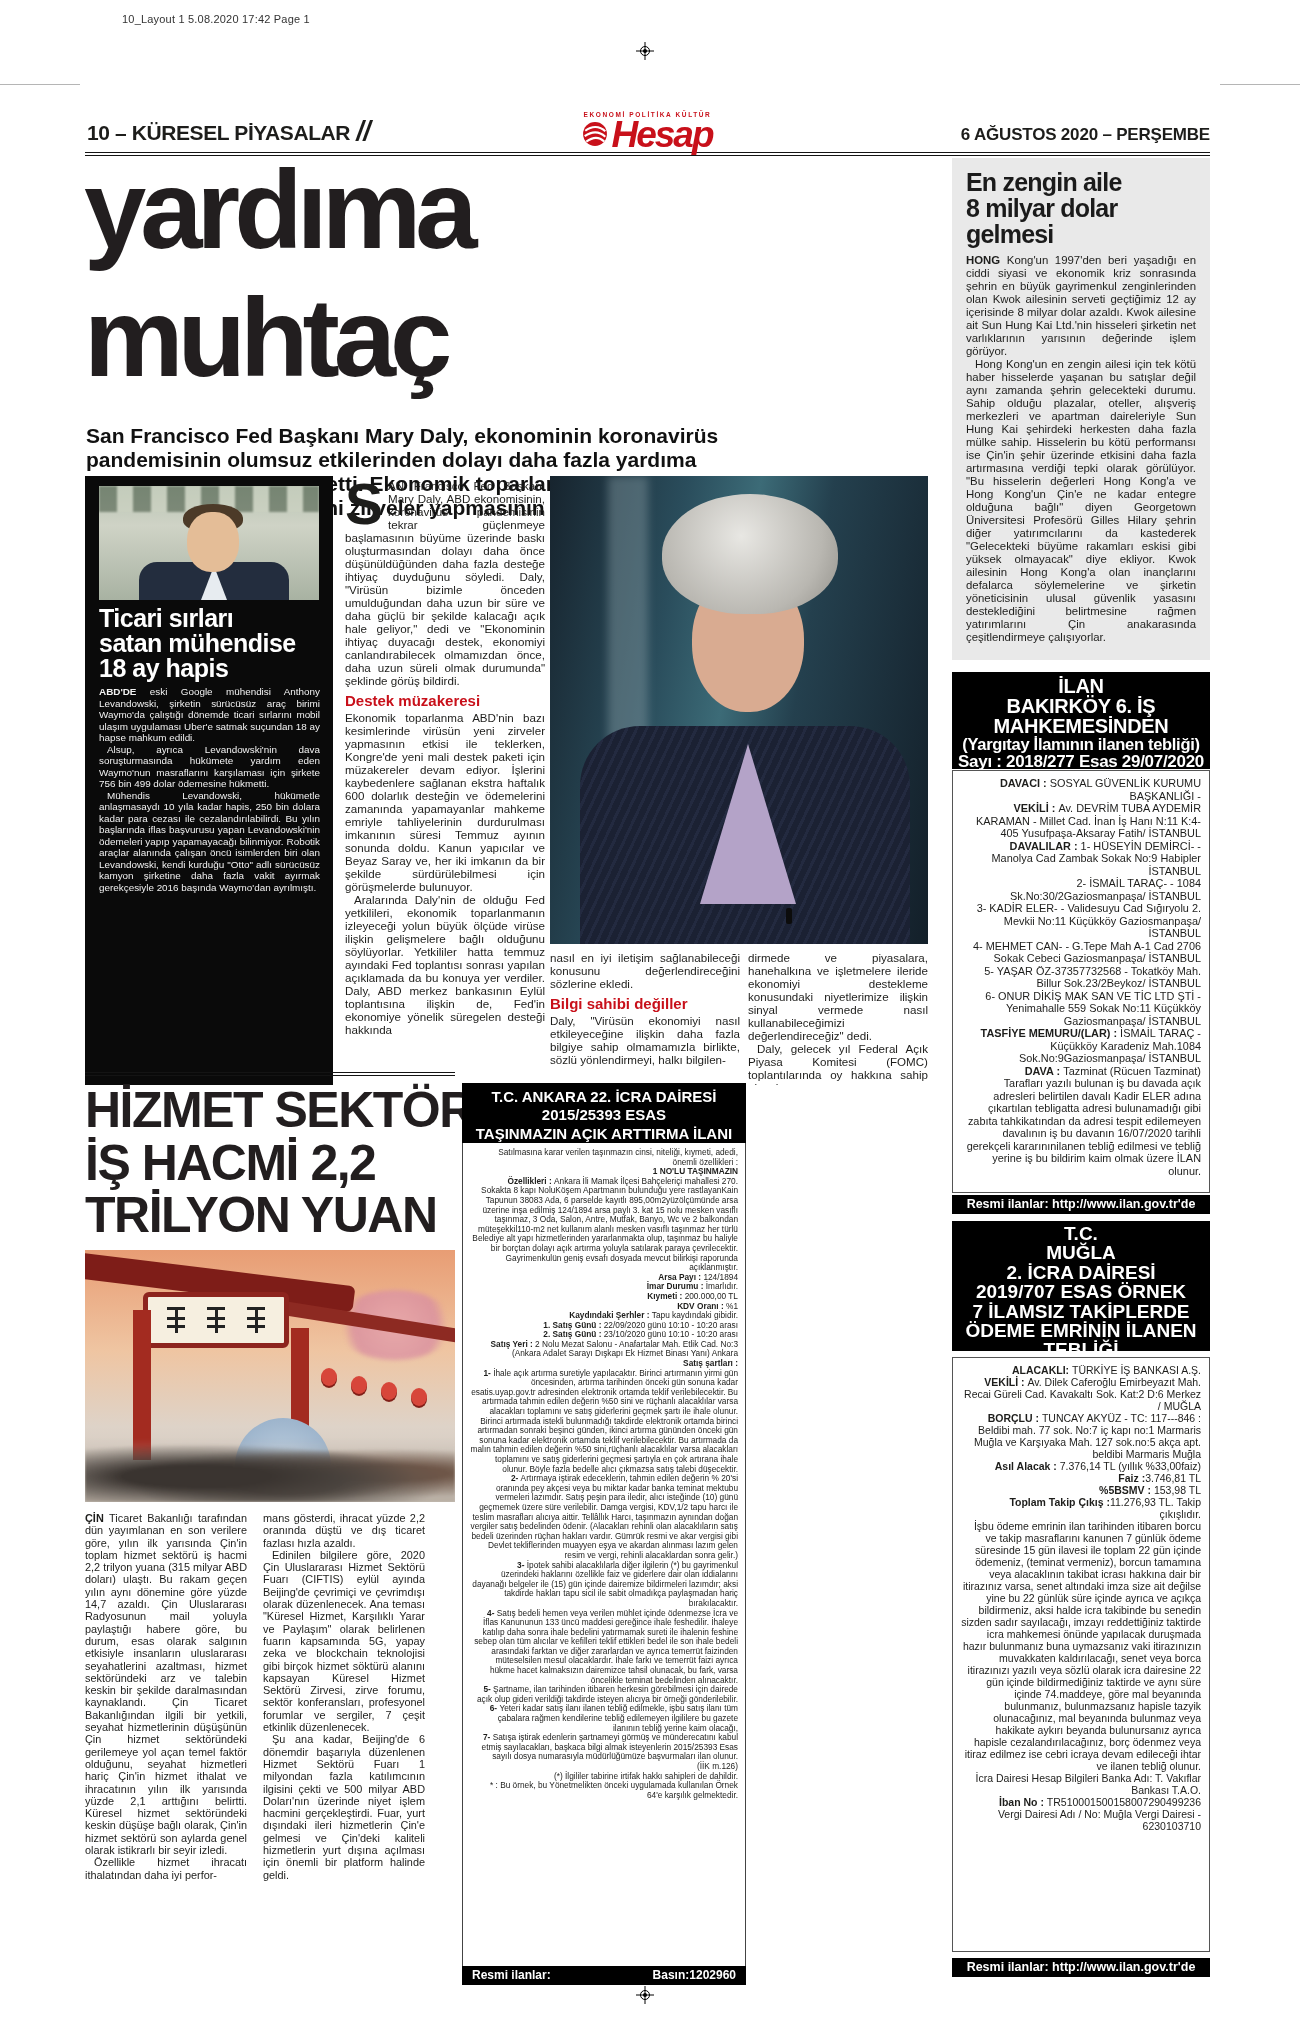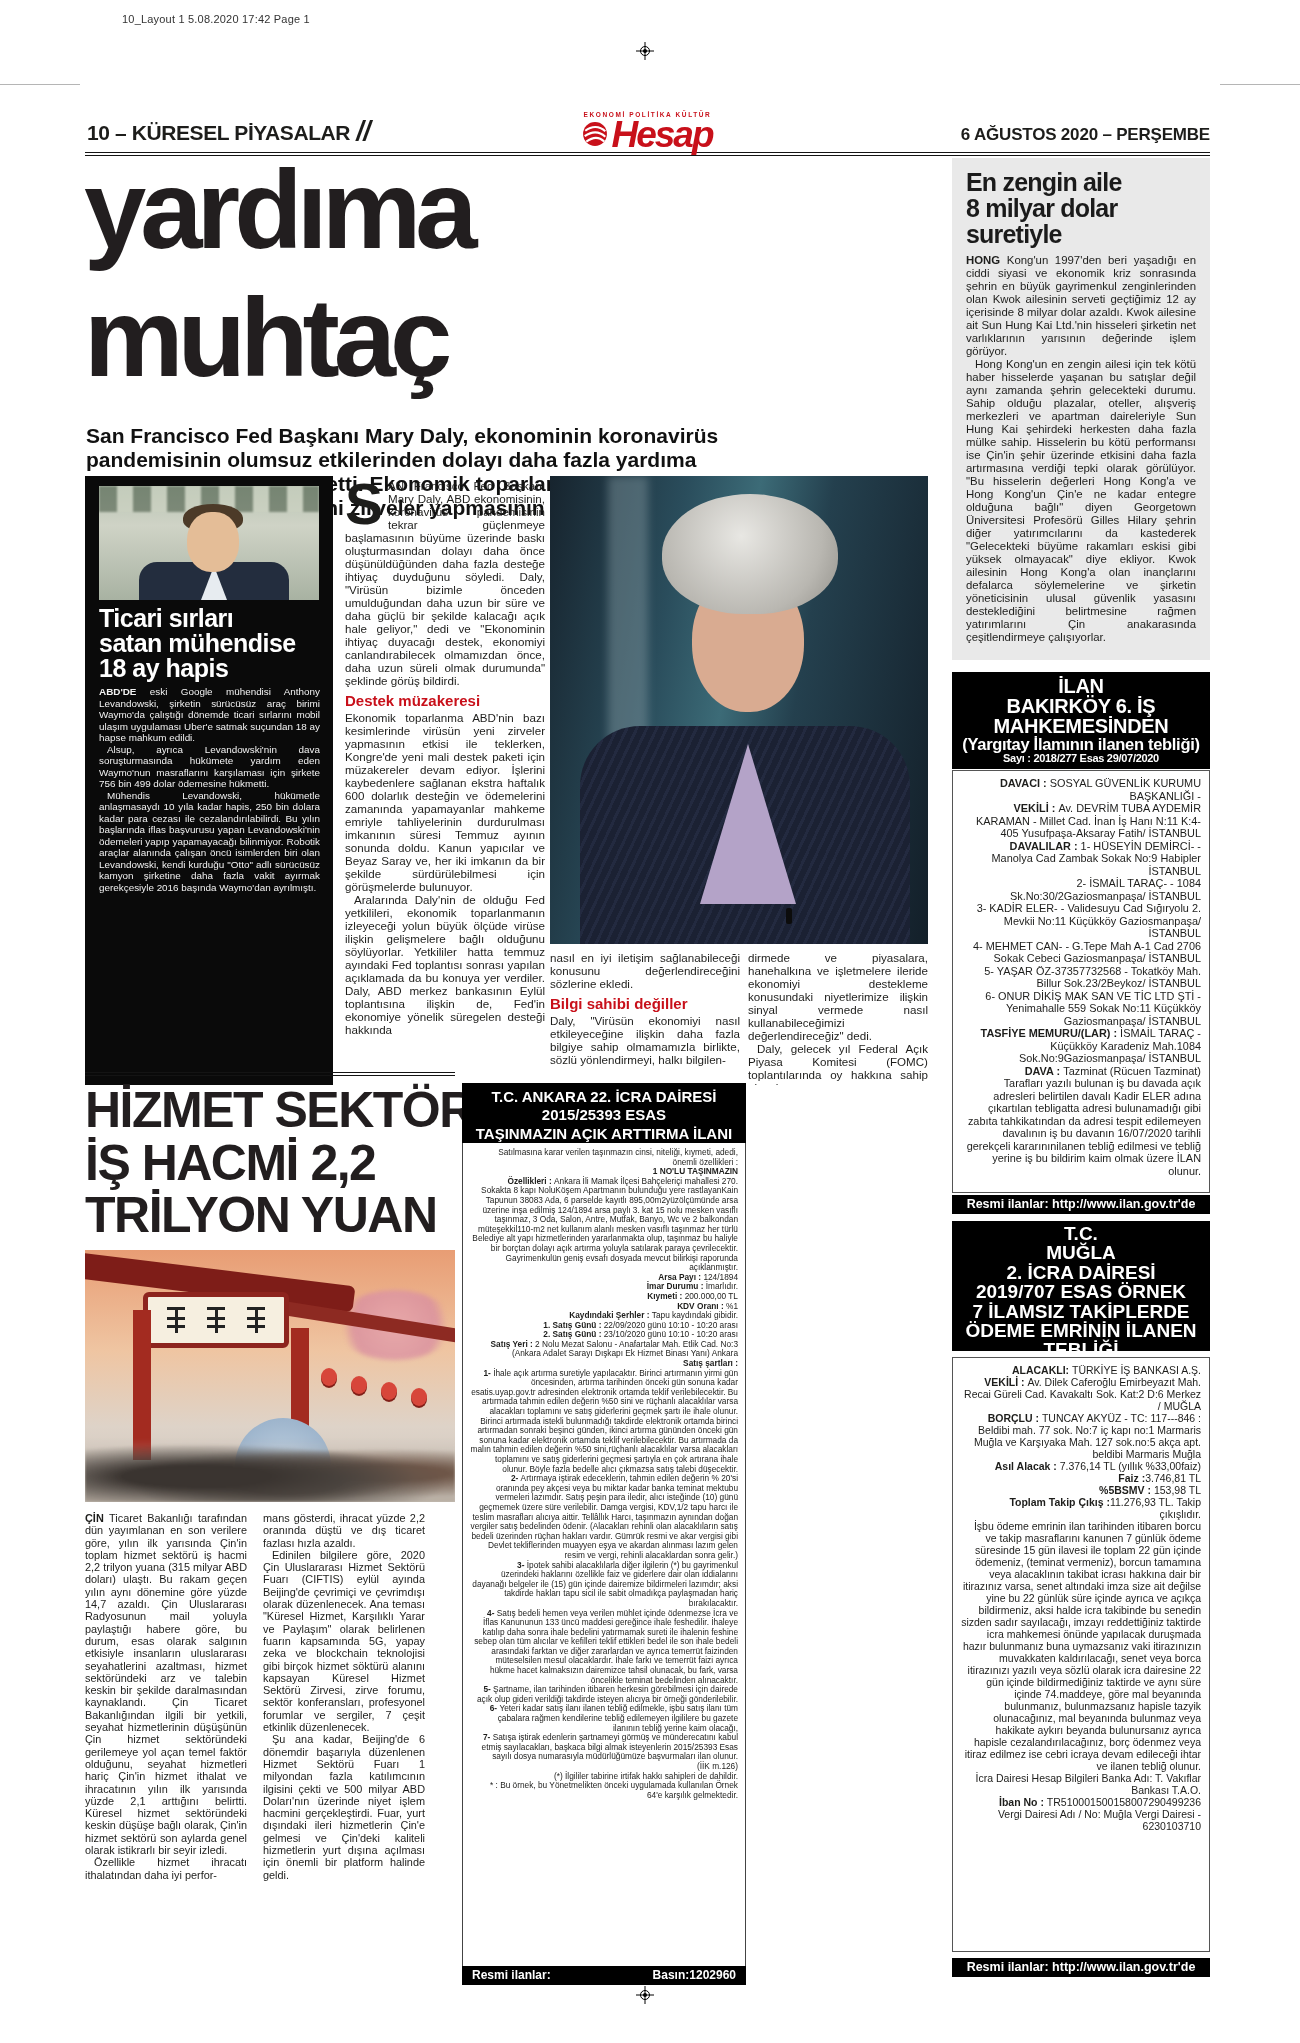--- a/index.html
+++ b/index.html
@@ -87,21 +87,21 @@
     background:radial-gradient(circle,#e7a4ae,#d98fa0 60%,transparent 75%);opacity:.8;filter:blur(2px);}
   
   .richest{left:952px;top:158px;width:258px;height:502px;background:#e9e9e9;box-sizing:border-box;padding:12px 14px;overflow:hidden;}
   .richest h2{margin:0 0 7px;font-size:25px;line-height:1.03;font-weight:700;letter-spacing:-.8px;color:#1b1b1b;}
   .rail-body{font-size:11.4px;line-height:13px;text-align:justify;}
   .rail-body p{margin:0;}
   .rail-body p + p{text-indent:9px;}
   .black-title{background:#000;color:#fff;text-align:center;font-weight:700;box-sizing:border-box;overflow:hidden;}
   .bk-title{left:952px;top:672px;width:258px;height:97px;padding-top:4px;font-size:20px;line-height:1.0;letter-spacing:-.3px;}
   .bk-title div:nth-child(4){font-size:16.5px;}
-  .bk-title div:nth-child(5){font-size:11px;}
+  .bk-title div:nth-child(5){font-size:17px;}
   .legal{box-sizing:border-box;border:1px solid #555;background:#fff;font-size:10.9px;line-height:12.5px;overflow:hidden;
          padding:6px 8px;text-align:left;}
   .legal p{margin:0;text-indent:9px;text-align:right;}
   .bk-legal{left:952px;top:770px;width:258px;height:423px;}
   .bar{background:#000;color:#fff;font-weight:700;font-size:12.5px;text-align:center;height:19px;line-height:19px;overflow:hidden;}
   .bk-bar{left:952px;top:1195px;width:258px;}
   .mg-title{left:952px;top:1221px;width:258px;height:130px;padding-top:3px;font-size:19px;line-height:1.02;}
   .mg-legal{left:952px;top:1357px;width:258px;height:595px;font-size:10.5px;line-height:12px;}
   .mg-bar{left:952px;top:1958px;width:258px;}
   
@@ -212,21 +212,21 @@
   </section>
   <section class="abs lead-col lead-col3">
       <p>dirmede ve piyasalara, hanehalkına ve işletmelere ileride ekonomiyi destekleme konusundaki niyetlerimize ilişkin sinyal vermede nasıl kullanabileceğimizi değerlendireceğiz" dedi.</p>
       <p>Daly, gelecek yıl Federal Açık Piyasa Komitesi (FOMC) toplantılarında oy hakkına sahip olacak.</p>
     </section>
 
   <aside class="abs richest">
     <h2>
         <div>En zengin aile</div>
         <div>8 milyar dolar</div>
-        <div>suretiyle</div>
+        <div>gelmesi</div>
       </h2>
     <div class="rail-body">
         <p><b>HONG </b>Kong'un 1997'den beri yaşadığı en ciddi siyasi ve ekonomik kriz sonrasında şehrin en büyük gayrimenkul zenginlerinden olan Kwok ailesinin serveti geçtiğimiz 12 ay içerisinde 8 milyar dolar azaldı. Kwok ailesine ait Sun Hung Kai Ltd.'nin hisseleri şirketin net varlıklarının yarısının değerinde işlem görüyor.</p>
         <p>Hong Kong'un en zengin ailesi için tek kötü haber hisselerde yaşanan bu satışlar değil aynı zamanda şehrin gelecekteki durumu. Sahip olduğu plazalar, oteller, alışveriş merkezleri ve apartman daireleriyle Sun Hung Kai şehirdeki herkesten daha fazla mülke sahip. Hisselerin bu kötü performansı ise Çin'in şehir üzerinde etkisini daha fazla artırmasına verdiği tepki olarak görülüyor. "Bu hisselerin değerleri Hong Kong'a ve Hong Kong'un Çin'e ne kadar entegre olduğuna bağlı" diyen Georgetown Üniversitesi Profesörü Gilles Hilary şehrin diğer yatırımcılarını da kastederek "Gelecekteki büyüme rakamları eskisi gibi yüksek olmayacak" diye ekliyor. Kwok ailesinin Hong Kong'a olan inançlarını defalarca söylemelerine ve şirketin yöneticisinin ulusal güvenlik yasasını desteklediğini belirtmesine rağmen yatırımlarını Çin anakarasında çeşitlendirmeye çalışıyorlar.</p>
       </div>
   </aside>
 
   <section>
     <div class="abs black-title bk-title">
         <div>İLAN</div>

